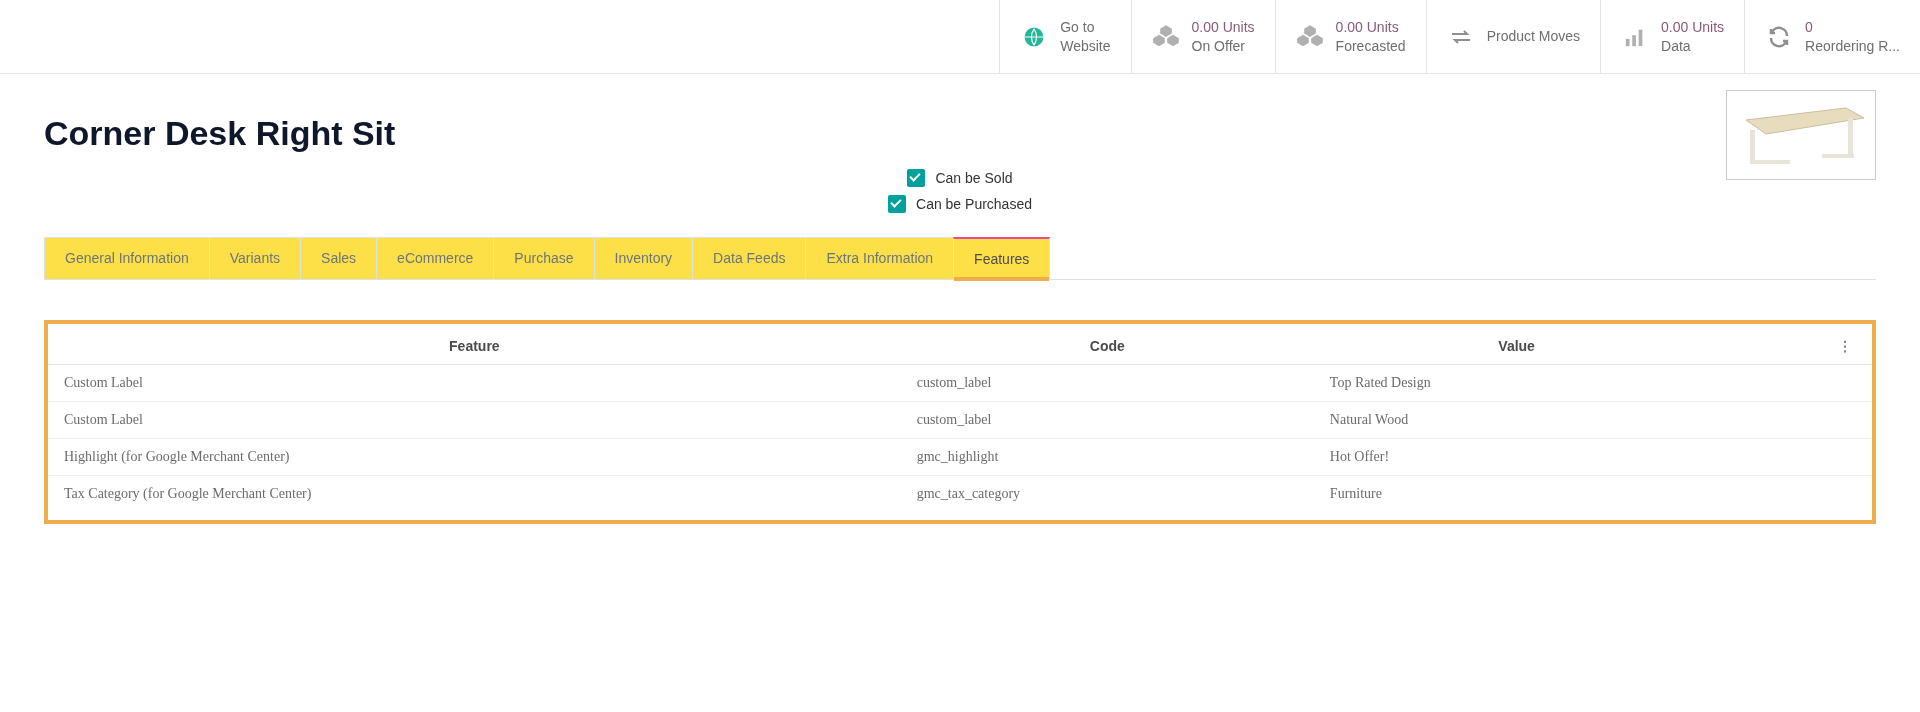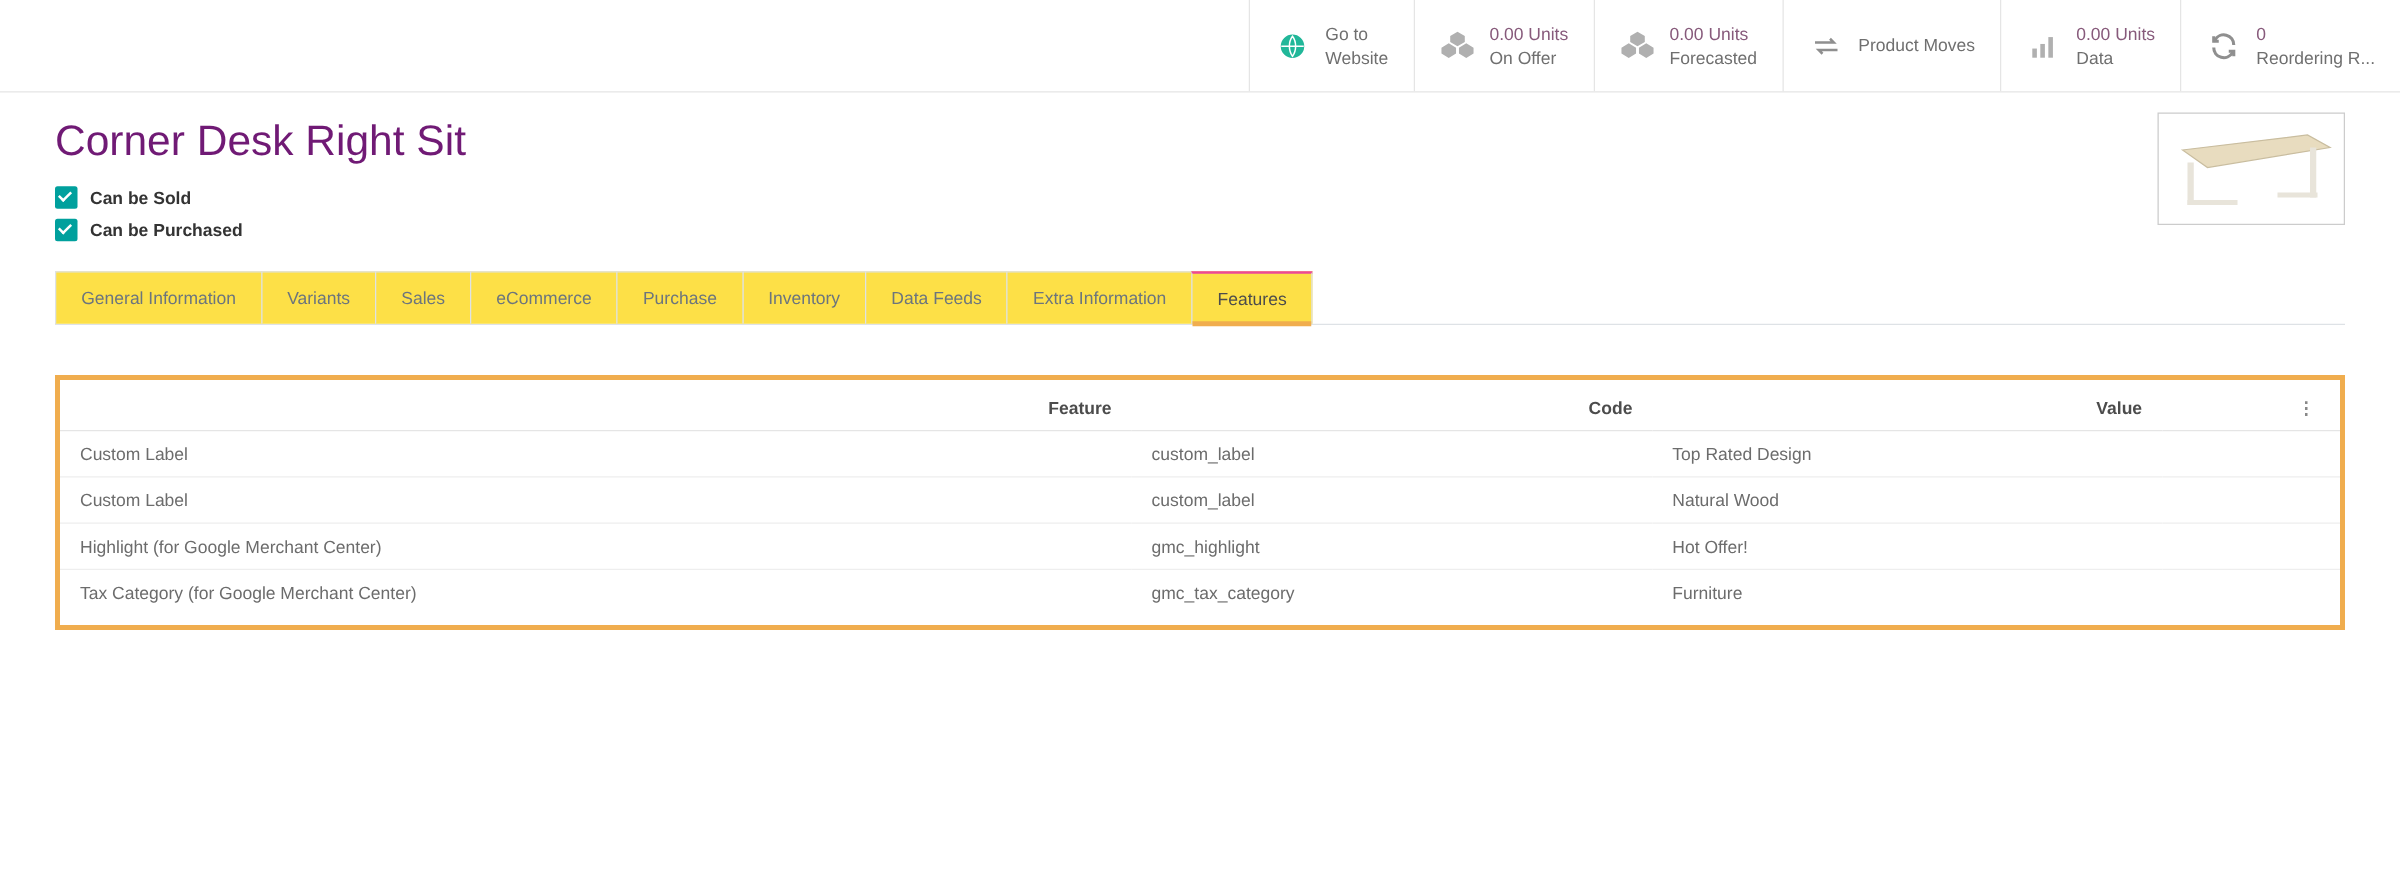--- a/index.html
+++ b/index.html
@@ -6,36 +6,36 @@
 body { font-family:"Helvetica Neue",Helvetica,Arial,sans-serif; font-size:14px; color:#4c4c4c; background:#fff; }
 
 .stat-bar { display:flex; justify-content:flex-end; border-bottom:1px solid #e5e5e5; height:74px; }
 .stat { display:flex; align-items:center; gap:12px; padding:0 20px; border-left:1px solid #e5e5e5; white-space:nowrap; cursor:pointer; }
 .stat-icon { width:28px; height:28px; display:flex; align-items:center; justify-content:center; color:#9aa0a6; }
 .stat-text { display:flex; flex-direction:column; line-height:1.3; }
 .stat-value { color:#875a7b; font-weight:400; font-size:14px; }
 .stat-label { color:#6f6f6f; font-size:14px; }
 
 .content { padding:20px 44px 0; position:relative; }
-.title { font-size:34px; font-weight:400; color:#701a75; margin-bottom:16px; }
-.chk-row { display:flex; align-items:center; gap:10px; margin-bottom:8px; font-weight:700; color:#333; }
+.title { font-size:34px; font-weight:700; color:#0f172a; margin-bottom:16px;margin-top:20px; }
+.chk-row { display:flex; align-items:center; gap:10px; margin-bottom:8px; font-weight:400; color:#333;justify-content:center; }
 .chk { width:18px; height:18px; background:#00a09d; border-radius:2px; position:relative; }
 .chk::after { content:""; position:absolute; left:5px; top:2px; width:4px; height:8px; border:solid #fff; border-width:0 2px 2px 0; transform:rotate(45deg); }
 
 .thumb { position:absolute; top:16px; right:44px; width:150px; height:90px; border:1px solid #ccc; padding:6px; display:flex; align-items:center; justify-content:center; background:#fff; }
 
 .tabs { display:flex; border-bottom:1px solid #dee2e6; margin-top:24px; }
 .tab { padding:12px 20px; border:1px solid #dee2e6; border-bottom:none; color:#6c757d; background:#fde047; cursor:pointer; margin-right:-1px; }
 .tab.active { color:#4c4c4c; font-weight:500; border-top:2px solid #ec4899; position:relative; }
 .tab.active::after { content:""; position:absolute; bottom:-2px; left:0; right:0; height:4px; background:#f0ad4e; }
 
 .table-wrap { margin:40px 44px 40px; border:4px solid #f0ad4e; padding:4px 0 8px; }
 table { width:100%; border-collapse:collapse; }
-th { text-align:right; padding:10px 16px; color:#4c4c4c; font-weight:700; border-bottom:1px solid #e5e5e5; }
-td { padding:10px 16px; border-top:1px solid #eee; color:#6c6c6c; }
+th { text-align:center; padding:10px 16px; color:#4c4c4c; font-weight:700; border-bottom:1px solid #e5e5e5; }
+td { padding:10px 16px; border-top:1px solid #eee; color:#6c6c6c;font-family:Liberation Serif, serif; }
 .kebab { text-align:right; padding-right:20px; color:#888; }
 
 svg { display:block; }
 </style>
 </head>
 <body>
 
 <div class="stat-bar">
   <div class="stat">
     <span class="stat-icon">

